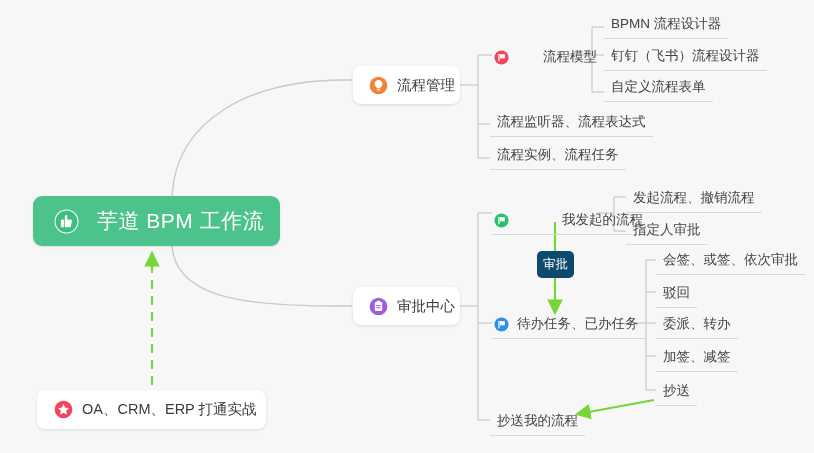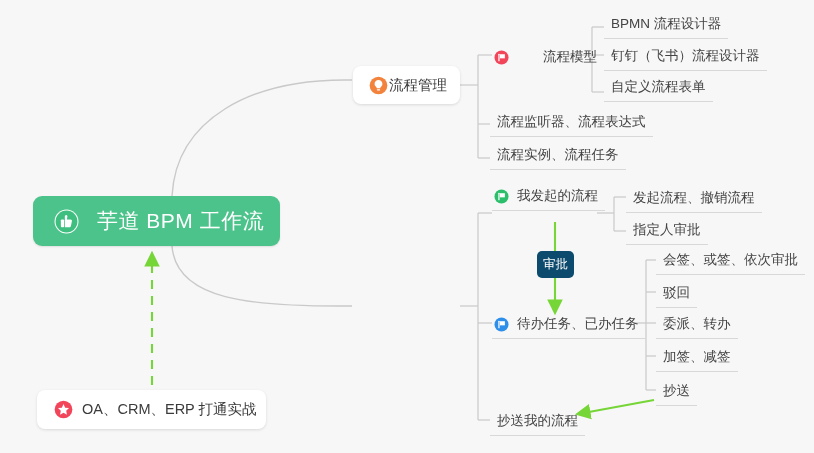--- a/index.html
+++ b/index.html
@@ -59,21 +59,21 @@
     background: #ffffff;
     box-shadow: 0 1px 3px rgba(0,0,0,0.12);
     display: flex;
     align-items: center;
     box-sizing: border-box;
     padding: 0 16px;
   }
   .branch-label {
     font-size: 14.5px;
     color: #3b3b3b;
-    margin-left: 1px;
+    margin-left: 9px;
     white-space: nowrap;
     text-align: center;
   }
   #branch-flow  { left: 353px; top: 66px;  width: 107px; }
   #branch-appr  { left: 353px; top: 287px; width: 107px; }
 
   
   .card-node {
     position: absolute;
     left: 37px;
@@ -238,22 +238,34 @@
     <span class="tlabel">流程模型</span>
   </div>
 
   <div class="topic" style="left:604px; top:12px;">BPMN 流程设计器</div>
   <div class="topic" style="left:604px; top:44px;">钉钉（飞书）流程设计器</div>
   <div class="topic" style="left:604px; top:75px;">自定义流程表单</div>
 
   <div class="topic" style="left:490px; top:110px;">流程监听器、流程表达式</div>
   <div class="topic" style="left:490px; top:143px;">流程实例、流程任务</div>
 
-
-  <div class="topic with-icon" style="left:492px; top:184px;">
+  <div class="branch-node" id="branch-appr">
+    <span class="icon icon-md">
+      <svg viewBox="0 0 20 20" width="19" height="19">
+        <circle cx="10" cy="10" r="9.3" fill="#A05BE0"></circle>
+        <rect x="6.1" y="5.2" width="7.8" height="9.6" rx="1.3" fill="#ffffff"></rect>
+        <rect x="8.1" y="3.9" width="3.8" height="2.3" rx="1.0" fill="#ffffff"></rect>
+        <rect x="7.6" y="8.3" width="4.8" height="1.05" rx="0.5" fill="#A05BE0"></rect>
+        <rect x="7.6" y="10.7" width="4.8" height="1.05" rx="0.5" fill="#A05BE0"></rect>
+      </svg>
+    </span>
+    <span class="branch-label">审批中心</span>
+  </div>
+
+  <div class="topic with-icon" style="left:492px; top:208px;gap:45px;">
     <span class="icon icon-sm">
       <svg viewBox="0 0 16 16" width="15" height="15">
         <circle cx="8" cy="8" r="7.5" fill="#2BBF6B"></circle>
         <rect x="4.6" y="3.9" width="1.35" height="8.2" rx="0.6" fill="#ffffff"></rect>
         <path d="M6.3 4.5 L11.6 4.5 L11.6 8.9 L6.3 8.9 Z" fill="#ffffff"></path>
       </svg>
     </span>
     <span class="tlabel">我发起的流程</span>
   </div>
 

